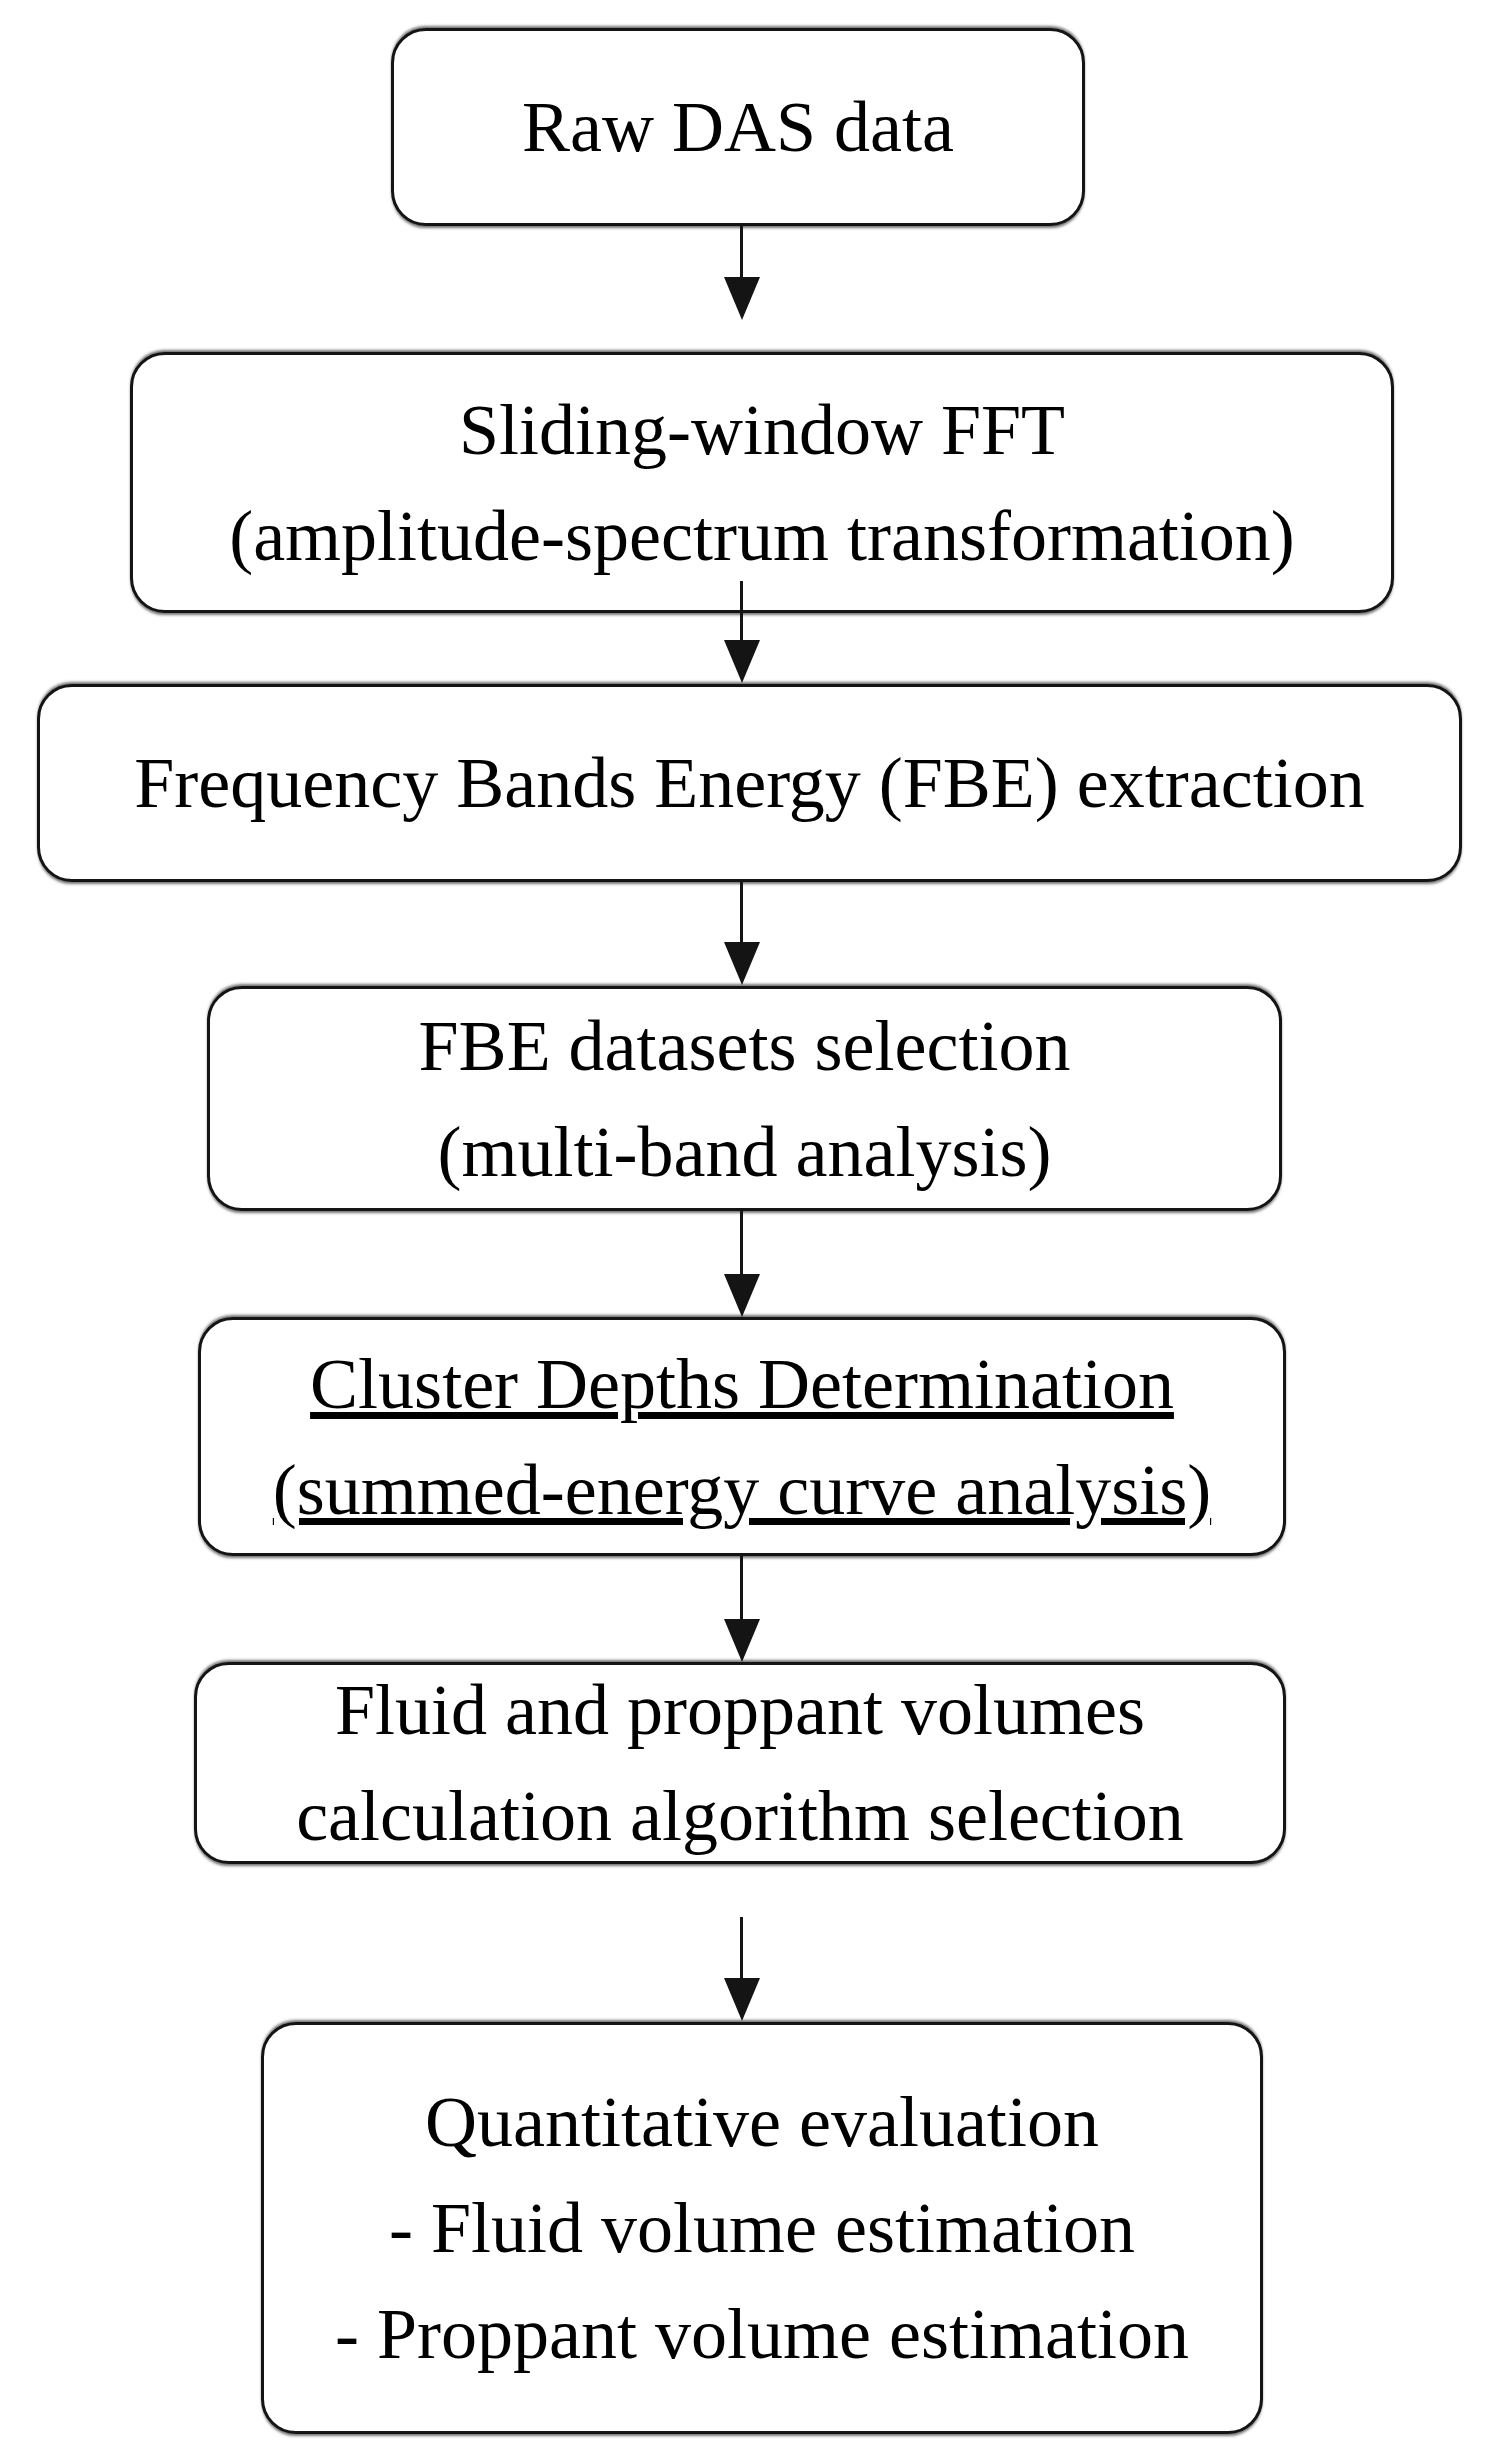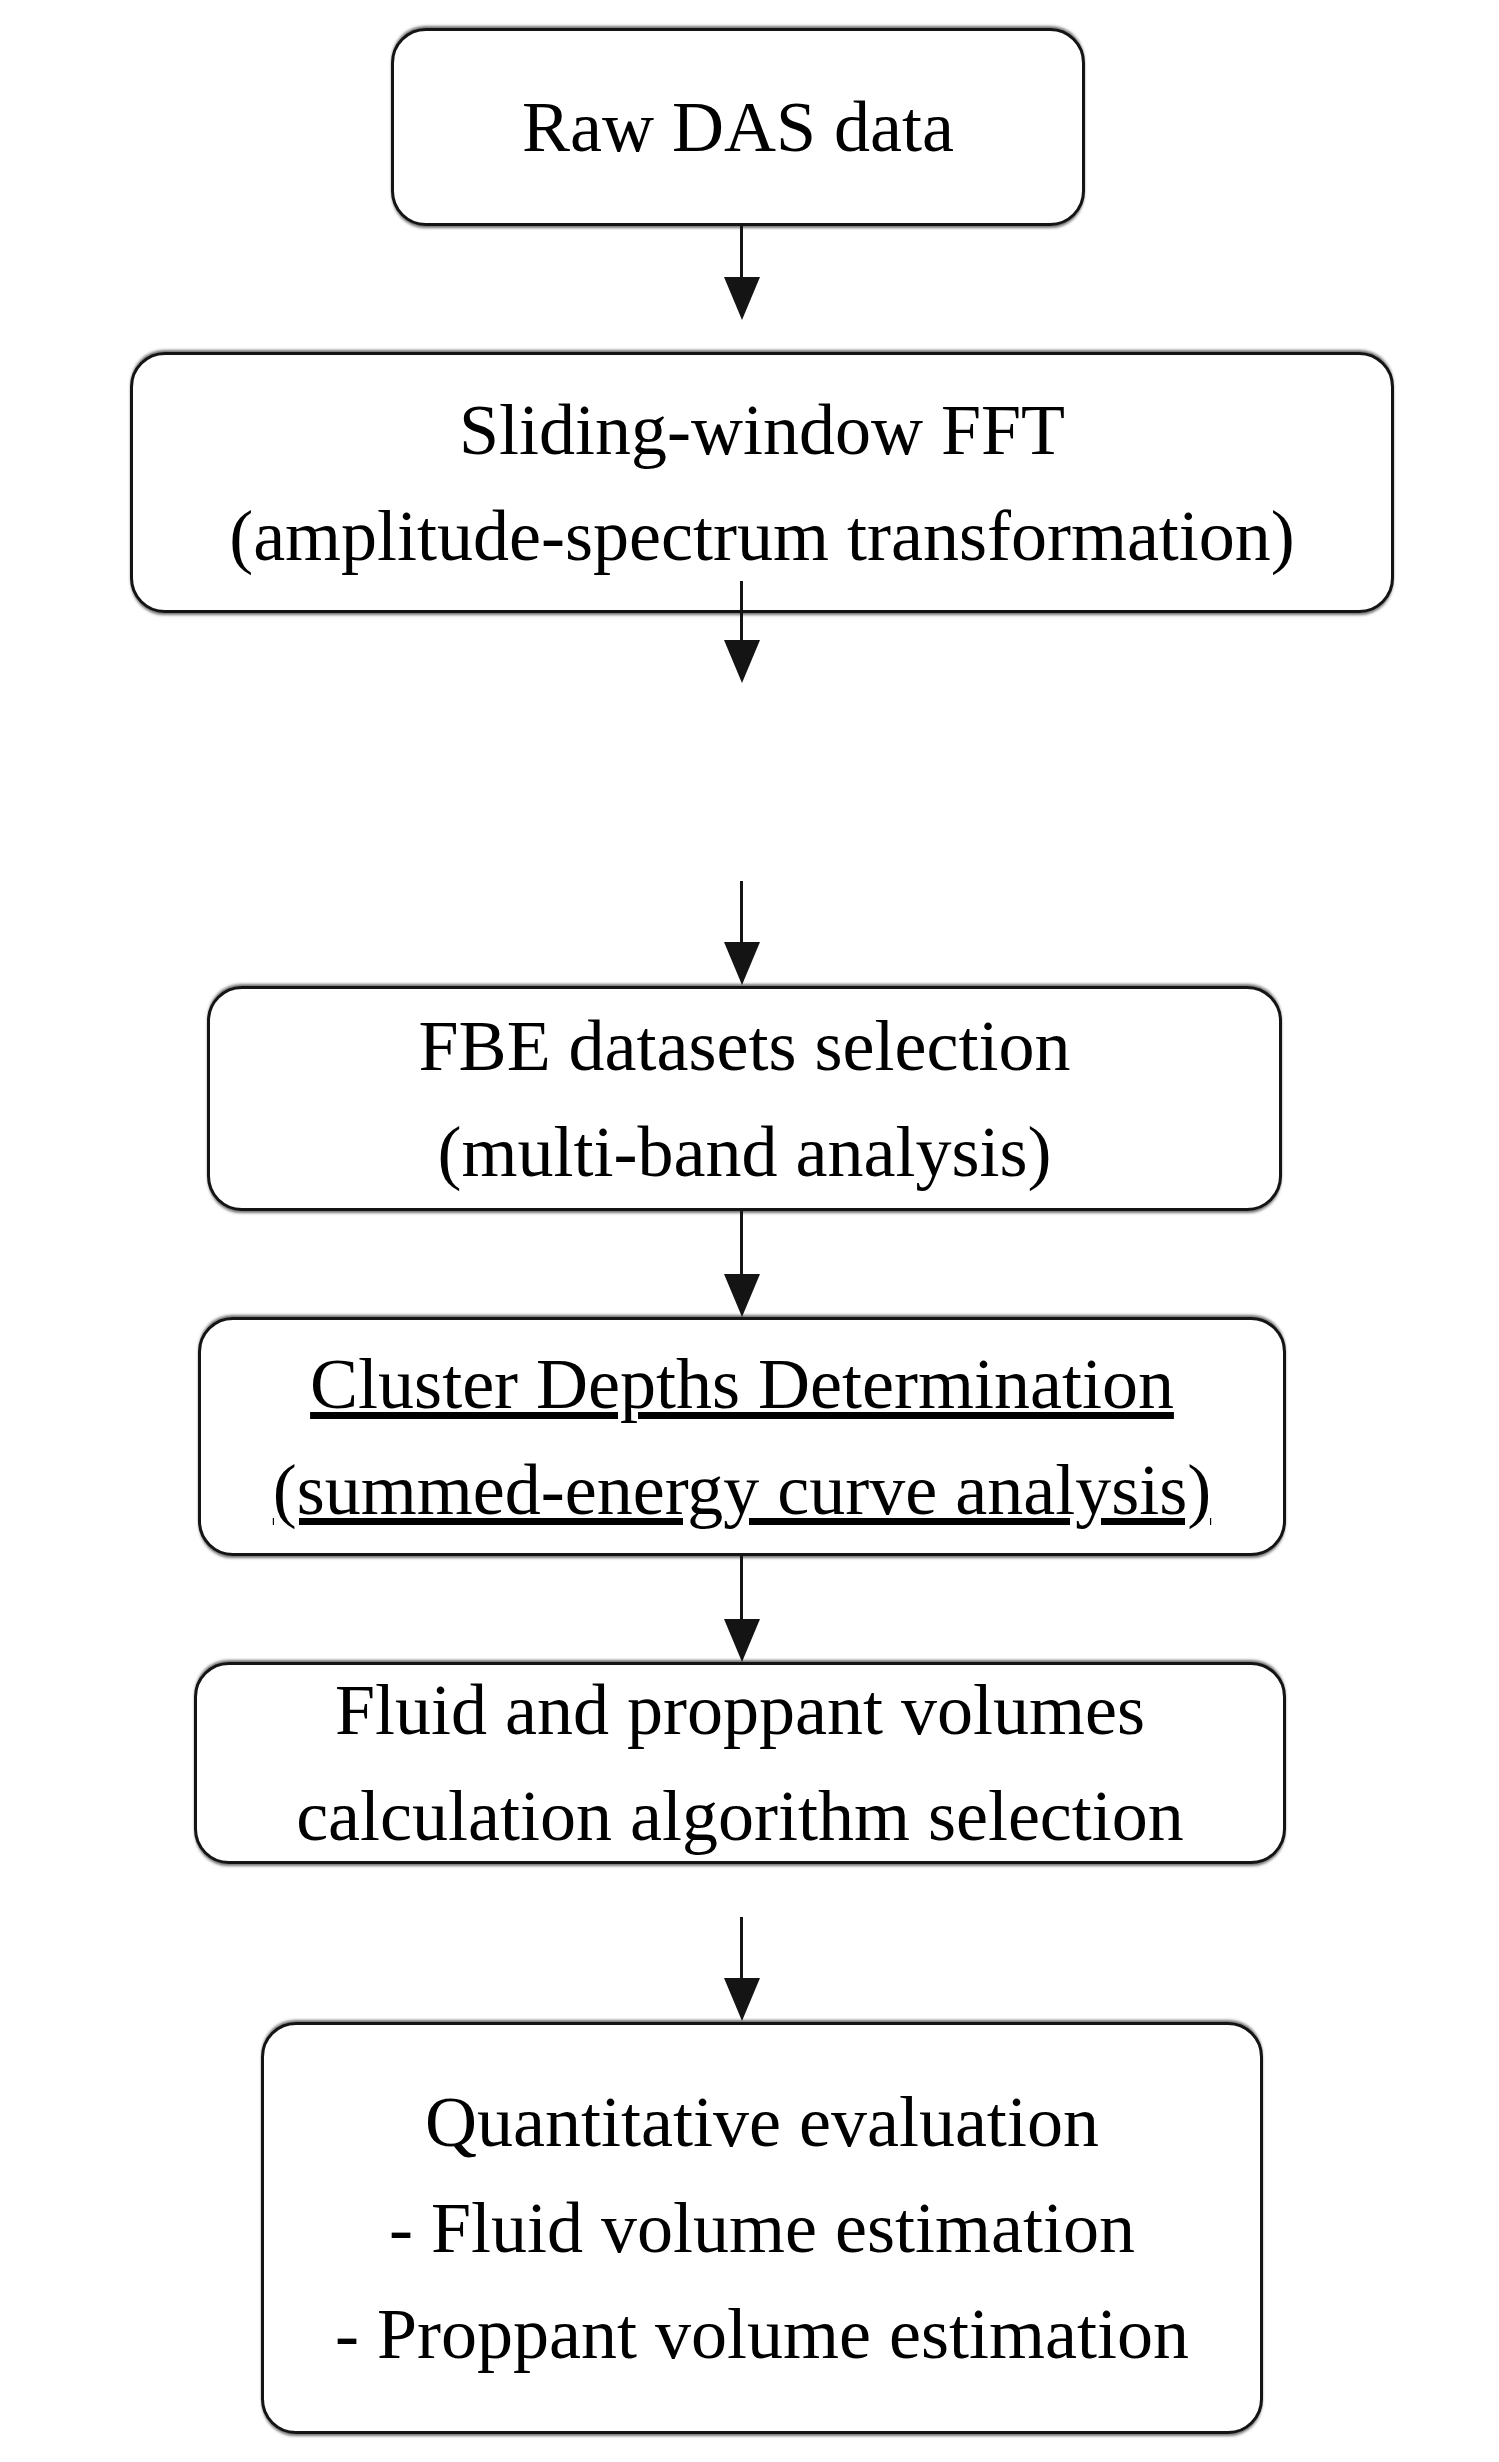--- a/index.html
+++ b/index.html
@@ -81,20 +81,23 @@
   <div class="node" style="left:130px; top:320px; width:1264px; height:261px;margin-top:32px;">
     <div class="line">Sliding-window FFT</div>
     <div class="line">(amplitude-spectrum transformation)</div>
   </div>
 
   <div class="arrow" style="left:721px; top:581px; height:102px;">
     <div class="shaft"></div>
     <div class="head"></div>
   </div>
 
+  <div class="node" style="left:37px; top:684px; width:1425px; height:198px;">
+    <div class="line">Frequency Bands Energy (FBE) extraction</div>
+  </div>
 
   <div class="arrow" style="left:721px; top:881px; height:104px;">
     <div class="shaft"></div>
     <div class="head"></div>
   </div>
 
   <div class="node" style="left:207px; top:986px; width:1075px; height:225px;">
     <div class="line">FBE datasets selection</div>
     <div class="line">(multi-band analysis)</div>
   </div>

